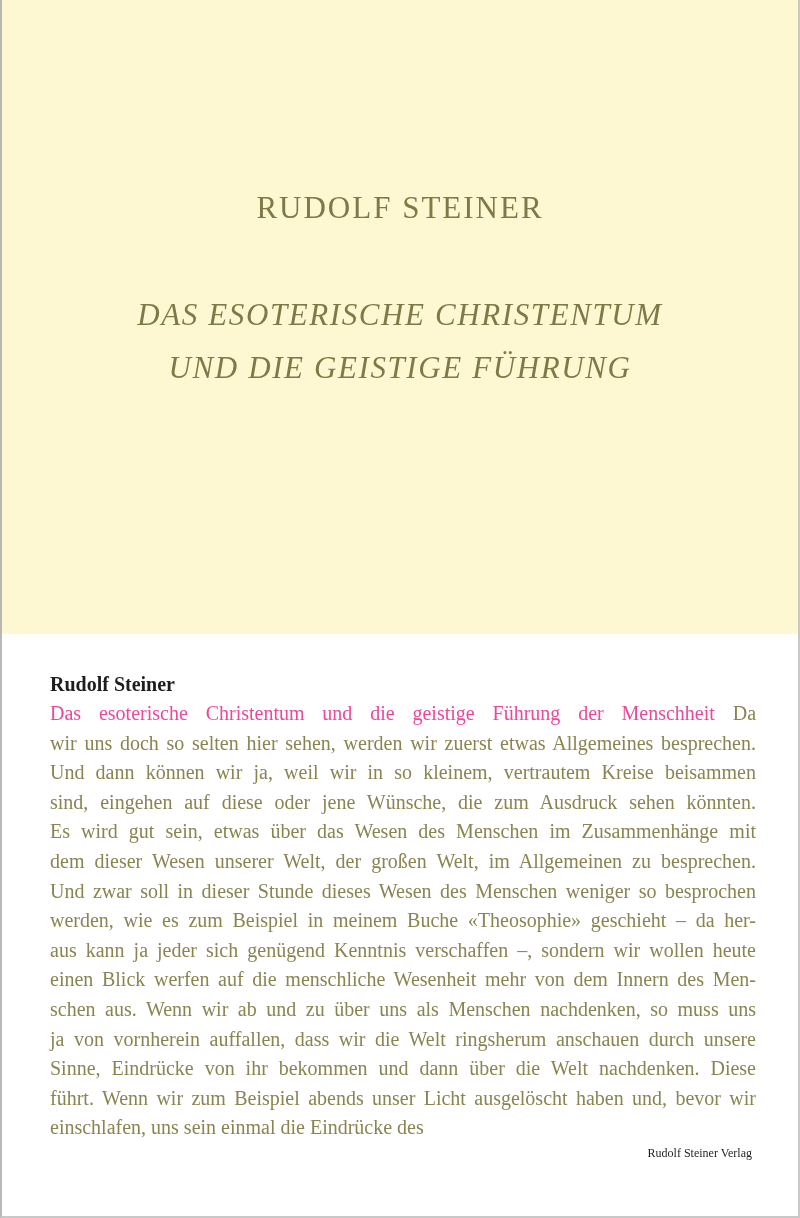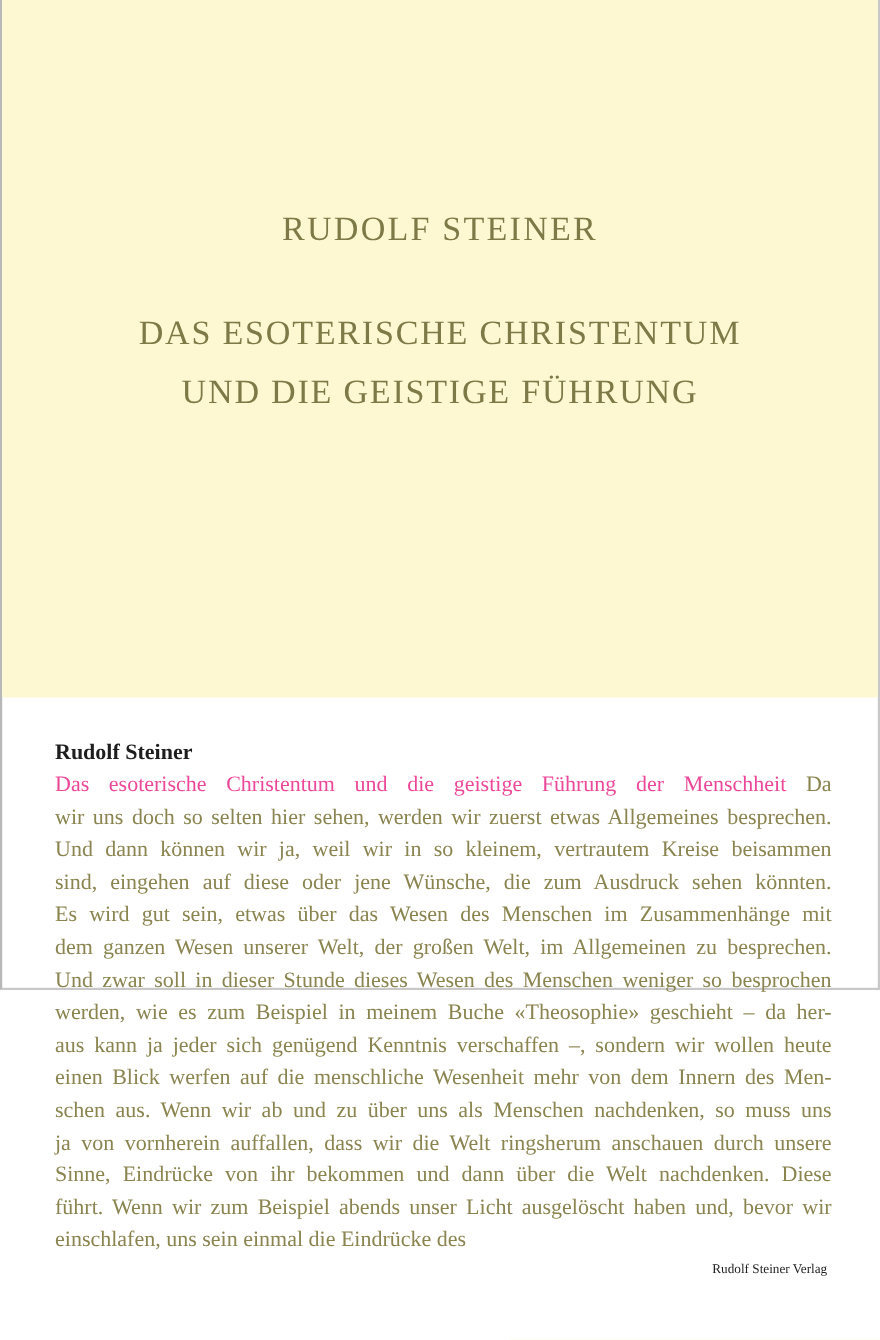--- a/index.html
+++ b/index.html
@@ -2,40 +2,40 @@
 <html><head>
   <meta charset="utf-8">
   <style>
     html, body { margin: 0; padding: 0; }
     body {
       width: 800px; height: 1218px; overflow: hidden;
       background: #ffffff;
       font-family: "Liberation Serif", "DejaVu Serif", serif;
     }
     .cover {
-      position: relative; width: 800px; height: 900px;
+      position: relative; width: 800px; height: 1218px;
       box-sizing: border-box;
       border-left: 2px solid #b8b8b8;
       border-right: 2px solid #c8c8c8;
       border-bottom: 2px solid #c8c8c8;
       background: #ffffff;
     }
     .top-panel {
       position: absolute; left: 0; top: 0; width: 100%; height: 634px;
       background: #fef8d2;
     }
     .author-caps {
       position: absolute; left: 0; width: 100%; top: 190px;
       text-align: center; color: #7d7a48;
       font-size: 31px; letter-spacing: 2px;
     }
     .title-caps {
-      position: absolute; left: 0; width: 100%; top: 276px;
+      position: absolute; left: 0; width: 100%; top: 288px;
       text-align: center; color: #7d7a48;
-      font-size: 31px; letter-spacing: 1.6px; line-height: 53px;
+      font-size: 31px; letter-spacing: 1.6px; line-height: 53px; font-style: italic;
     }
     .title-caps div { white-space: nowrap; }
     .bottom-panel {
       position: absolute; left: 48px; top: 670px; width: 706px;
     }
     .author-small {
       font-size: 20px; color: #1e1e1e; line-height: 29px; font-weight: bold;
     }
     .body-text {
       font-size: 20px; line-height: 29.6px; color: #8a8450;
@@ -64,21 +64,21 @@
   </div>
 
   <div class="bottom-panel">
     <div class="author-small">Rudolf Steiner</div>
     <div class="body-text">
       <span class="line"><span class="bold-title">Das esoterische Christentum und die geistige Führung der Menschheit</span> <span>Da</span></span>
       <span class="line">wir uns doch so selten hier sehen, werden wir zuerst etwas Allgemeines besprechen.</span>
       <span class="line">Und dann können wir ja, weil wir in so kleinem, vertrautem Kreise beisammen</span>
       <span class="line">sind, eingehen auf diese oder jene Wünsche, die zum Ausdruck sehen könnten.</span>
       <span class="line">Es wird gut sein, etwas über das Wesen des Menschen im Zusammenhänge mit</span>
-      <span class="line">dem ganzen Wesen unserer Welt, der großen Welt, im Allgemeinen zu besprechen.</span>
+      <span class="line">dem dieser Wesen unserer Welt, der großen Welt, im Allgemeinen zu besprechen.</span>
       <span class="line">Und zwar soll in dieser Stunde dieses Wesen des Menschen weniger so besprochen</span>
       <span class="line">werden, wie es zum Beispiel in meinem Buche «Theosophie» geschieht – da her-</span>
       <span class="line">aus kann ja jeder sich genügend Kenntnis verschaffen –, sondern wir wollen heute</span>
       <span class="line">einen Blick werfen auf die menschliche Wesenheit mehr von dem Innern des Men-</span>
       <span class="line">schen aus. Wenn wir ab und zu über uns als Menschen nachdenken, so muss uns</span>
       <span class="line">ja von vornherein auffallen, dass wir die Welt ringsherum anschauen durch unsere</span>
       <span class="line">Sinne, Eindrücke von ihr bekommen und dann über die Welt nachdenken. Diese</span>
       <span class="line">führt. Wenn wir zum Beispiel abends unser Licht ausgelöscht haben und, bevor wir</span>
       <span class="line last">einschlafen, uns sein einmal die Eindrücke des</span>
     </div>

